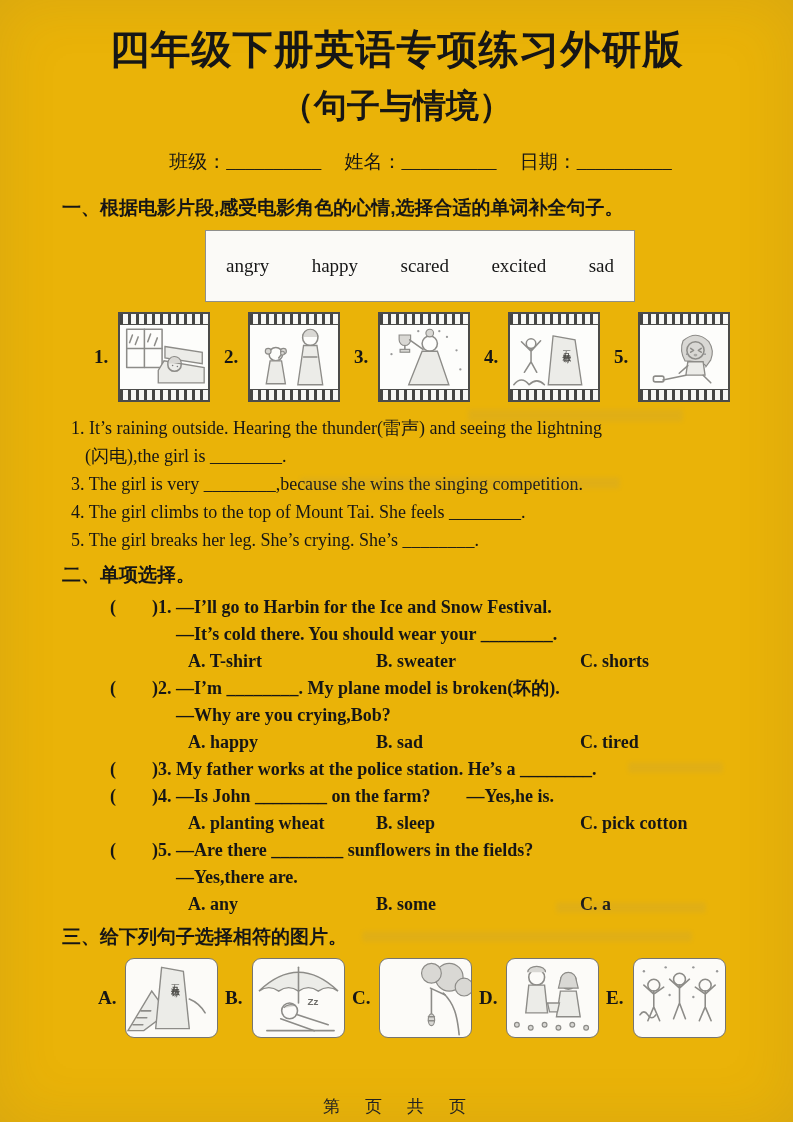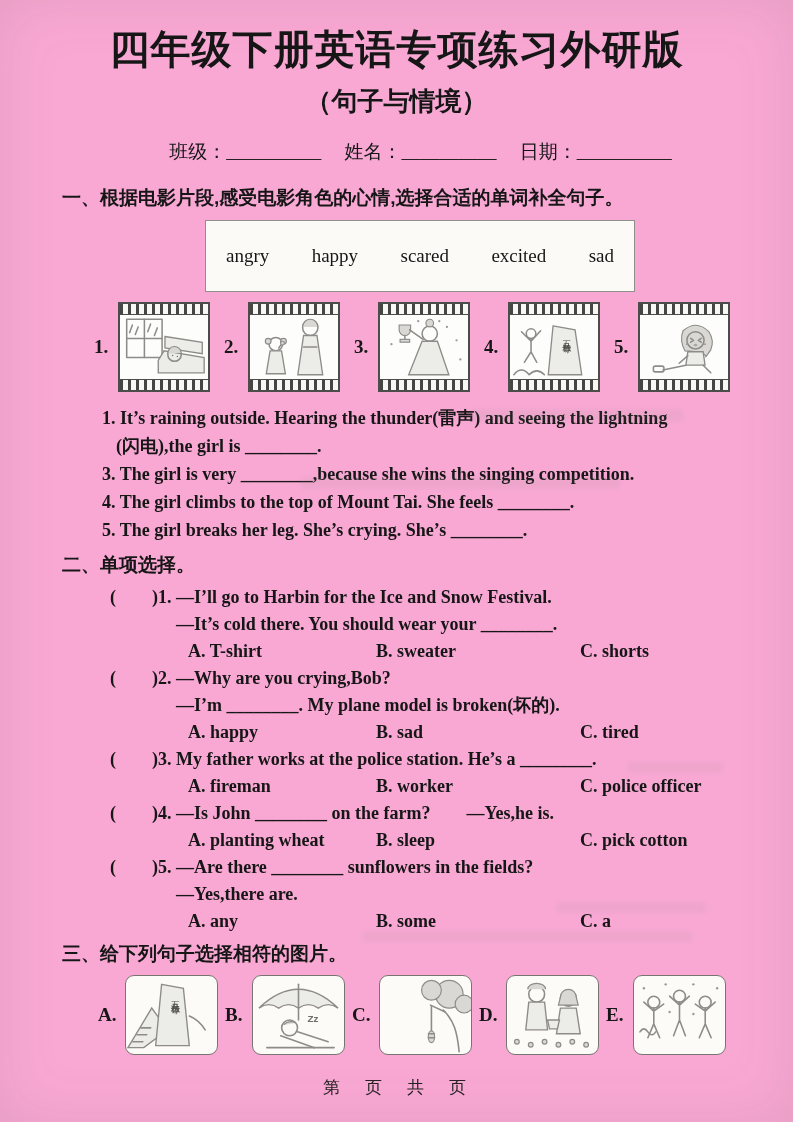--- a/index.html
+++ b/index.html
@@ -1,31 +1,31 @@
 <!DOCTYPE html>
 <html><head>
 <meta charset="utf-8">
 <style>
   html,body{margin:0;padding:0;background:#e9e8e4;}
   .page{
     position:relative;width:793px;height:1122px;margin:0 auto;
-    background:#f9a8d4;overflow:hidden;color:#161616;
+    background:#eab308;overflow:hidden;color:#161616;
     box-shadow:inset 0 0 60px rgba(90,85,75,.12);
     font-family:"Liberation Serif","DejaVu Serif",serif;
   }
   
   .title{
     margin:26px 30px 0;text-align:center;
     font-family:"Liberation Sans","DejaVu Sans",sans-serif;
     font-weight:700;font-size:40px;line-height:1.15;letter-spacing:1px;
   }
   .subtitle{
     margin-top:12px;text-align:center;
     font-family:"Liberation Sans","DejaVu Sans",sans-serif;
-    font-weight:700;font-size:26px;
+    font-weight:700;font-size:33px;
   }
   .info-line{
     margin-top:20px;text-align:center;font-size:19px;
     font-family:"Liberation Sans","DejaVu Sans",sans-serif;
     padding-left:48px;
   }
   .info-item{margin:0 9px;white-space:pre;}
   .blank-line{letter-spacing:0;font-family:"Liberation Serif",serif;}
   
   .sec-heading{
@@ -49,21 +49,21 @@
     display:flex;flex-direction:column;box-sizing:border-box;
   }
   .sprocket{
     height:10px;flex:none;
     background:repeating-linear-gradient(90deg,#454543 0 3px,#f7f7f4 3px 8px);
   }
   .sprocket.top{border-bottom:1.5px solid #4c4c4a;}
   .sprocket.bot{border-top:1.5px solid #4c4c4a;}
   .film-frame svg{flex:1;width:100%;}
   
-  .q-list{margin:12px 0 0 102px;width:640px;font-size:18px;font-weight:700;line-height:28px;}
+  .q-list{margin:12px 0 0 71px;width:640px;font-size:18px;font-weight:400;line-height:28px;}
   .q-line2{padding-left:14px;}
   
   .mc-list{margin:6px 0 0 110px;font-size:18px;font-weight:700;line-height:27px;}
   .mc-item{display:flex;align-items:flex-start;}
   .mc-bracket{flex:none;white-space:pre;width:66px;}
   .mc-body{flex:1;}
   .mc-line{white-space:pre-wrap;}
   .mc-opts{display:flex;padding-left:12px;}
   .mc-opt-a{width:188px;flex:none;}
   .mc-opt-b{width:204px;flex:none;}
@@ -71,21 +71,21 @@
   .pic-row{margin:8px 0 0 98px;display:flex;align-items:center;}
   .pic-unit{display:flex;align-items:center;width:127px;}
   .pic-label{font-size:19px;font-weight:700;width:27px;flex:none;}
   .pic-thumb{
     width:93px;height:80px;flex:none;box-sizing:border-box;
     border:1.5px solid #77756f;border-radius:9px;background:#fcfbf8;overflow:hidden;
   }
   .pic-thumb svg{width:100%;height:100%;}
   
   .footer{
-    position:absolute;bottom:23px;left:0;width:100%;text-align:center;
+    position:absolute;bottom:4px;left:0;width:100%;text-align:center;
     font-family:Liberation Mono, monospace;
     font-size:17px;letter-spacing:4px;color:#222;
   }
   
   .ghost{position:absolute;background:#8f8d86;opacity:.10;filter:blur(2px);border-radius:3px;}
   .g1{left:468px;top:409px;width:215px;height:13px;}
   .g2{left:300px;top:477px;width:320px;height:12px;}
   .g3{left:628px;top:762px;width:95px;height:11px;}
   .g4{left:556px;top:902px;width:150px;height:11px;}
   .g5{left:362px;top:931px;width:330px;height:11px;}
@@ -254,39 +254,34 @@
           <span class="mc-opt-a">A. T-shirt</span>
           <span class="mc-opt-b">B. sweater</span>
           <span class="mc-opt-c">C. shorts</span>
         </div>
       </div>
     </div>
 
     <div class="mc-item">
       <span class="mc-bracket">(　　)2.</span>
       <div class="mc-body">
+        <div class="mc-line">—I’m ________. My plane model is broken(坏的).</div>
         <div class="mc-line">—Why are you crying,Bob?</div>
-        <div class="mc-line">—I’m ________. My plane model is broken(坏的).</div>
         <div class="mc-opts">
           <span class="mc-opt-a">A. happy</span>
           <span class="mc-opt-b">B. sad</span>
           <span class="mc-opt-c">C. tired</span>
         </div>
       </div>
     </div>
 
     <div class="mc-item">
       <span class="mc-bracket">(　　)3.</span>
       <div class="mc-body">
         <div class="mc-line">My father works at the police station. He’s a ________.</div>
-        <div class="mc-opts">
-          <span class="mc-opt-a">A. fireman</span>
-          <span class="mc-opt-b">B. worker</span>
-          <span class="mc-opt-c">C. police officer</span>
-        </div>
       </div>
     </div>
 
     <div class="mc-item">
       <span class="mc-bracket">(　　)4.</span>
       <div class="mc-body">
         <div class="mc-line">—Is John ________ on the farm?　　—Yes,he is.</div>
         <div class="mc-opts">
           <span class="mc-opt-a">A. planting wheat</span>
           <span class="mc-opt-b">B. sleep</span>

